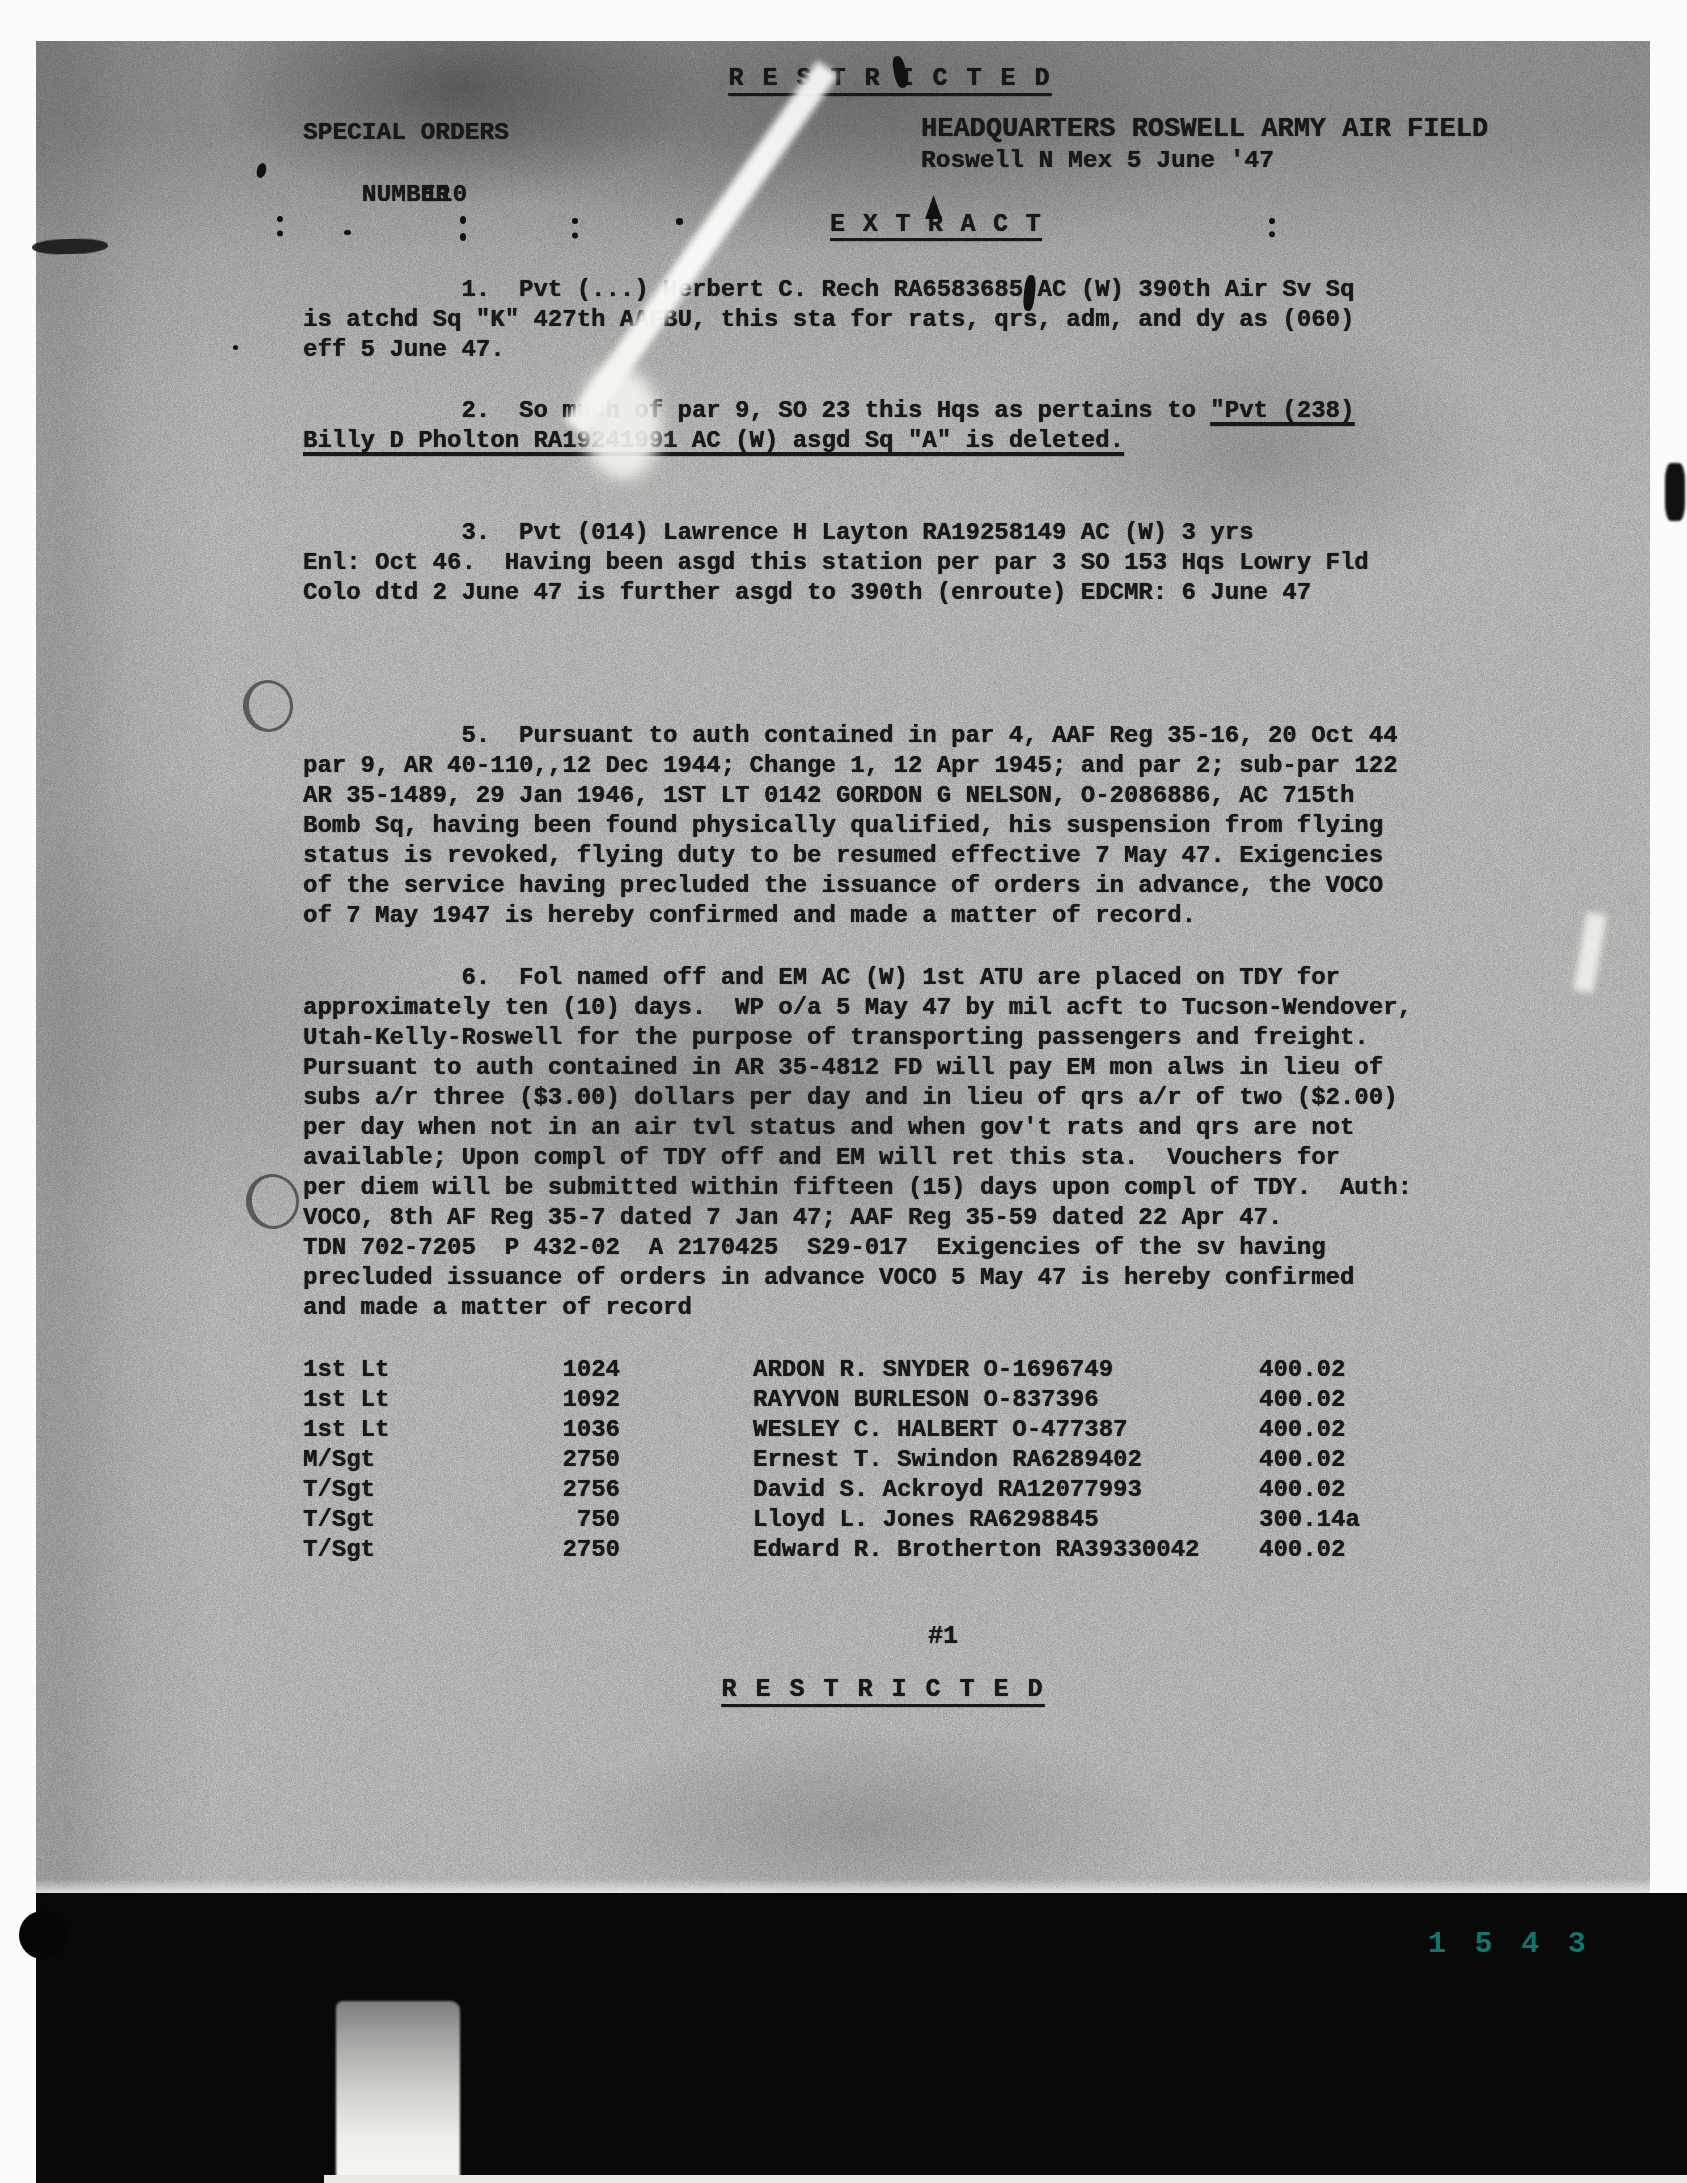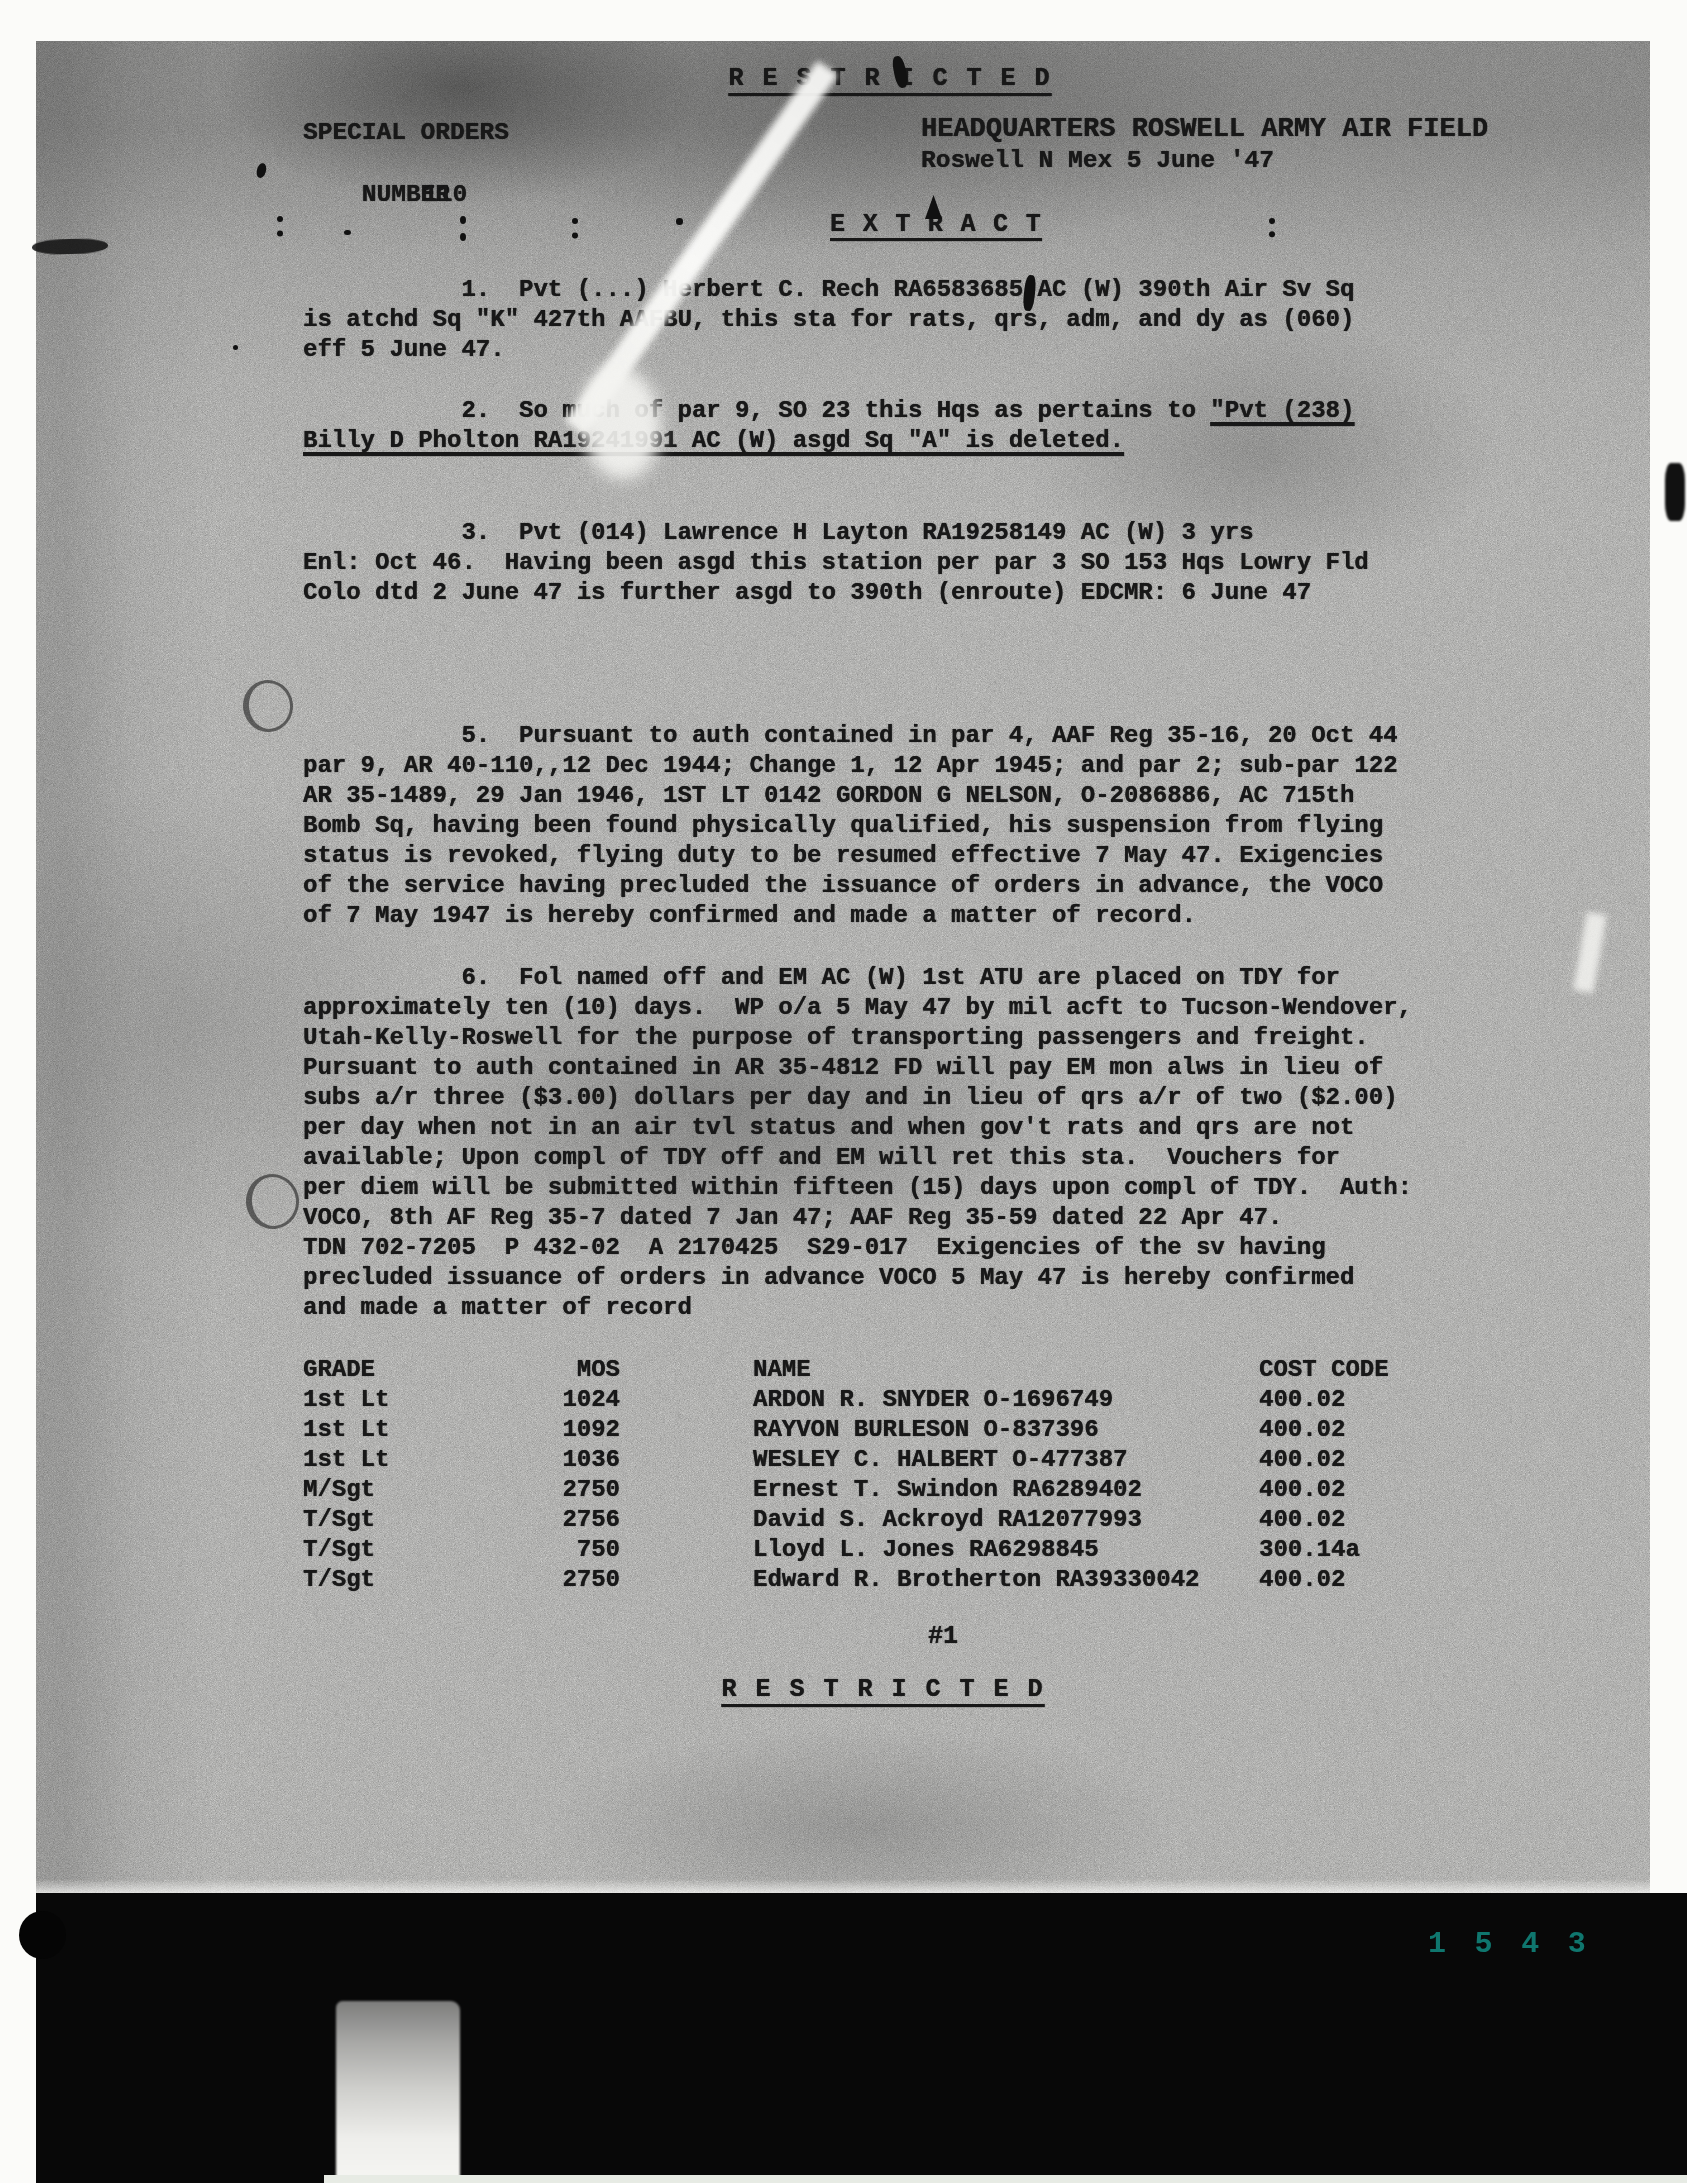--- a/index.html
+++ b/index.html
@@ -143,26 +143,20 @@
 subs a/r three ($3.00) dollars per day and in lieu of qrs a/r of two ($2.00)
 per day when not in an air tvl status and when gov't rats and qrs are not
 available; Upon compl of TDY off and EM will ret this sta.  Vouchers for
 per diem will be submitted within fifteen (15) days upon compl of TDY.  Auth:
 VOCO, 8th AF Reg 35-7 dated 7 Jan 47; AAF Reg 35-59 dated 22 Apr 47.
 TDN 702-7205  P 432-02  A 2170425  S29-017  Exigencies of the sv having
 precluded issuance of orders in advance VOCO 5 May 47 is hereby confirmed
 and made a matter of record</div>
 
   <div class="table">
-    <div class="trow">
-      <span class="c0">GRADE</span>
-      <span class="c1">MOS</span>
-      <span class="c2">NAME</span>
-      <span class="c3">COST CODE</span>
-    </div>
     <div id="table-rows">
         <div class="trow">
           <span class="c0">1st Lt</span>
           <span class="c1">1024</span>
           <span class="c2">ARDON R. SNYDER O-1696749</span>
           <span class="c3">400.02</span>
         </div>
         <div class="trow">
           <span class="c0">1st Lt</span>
           <span class="c1">1092</span>

